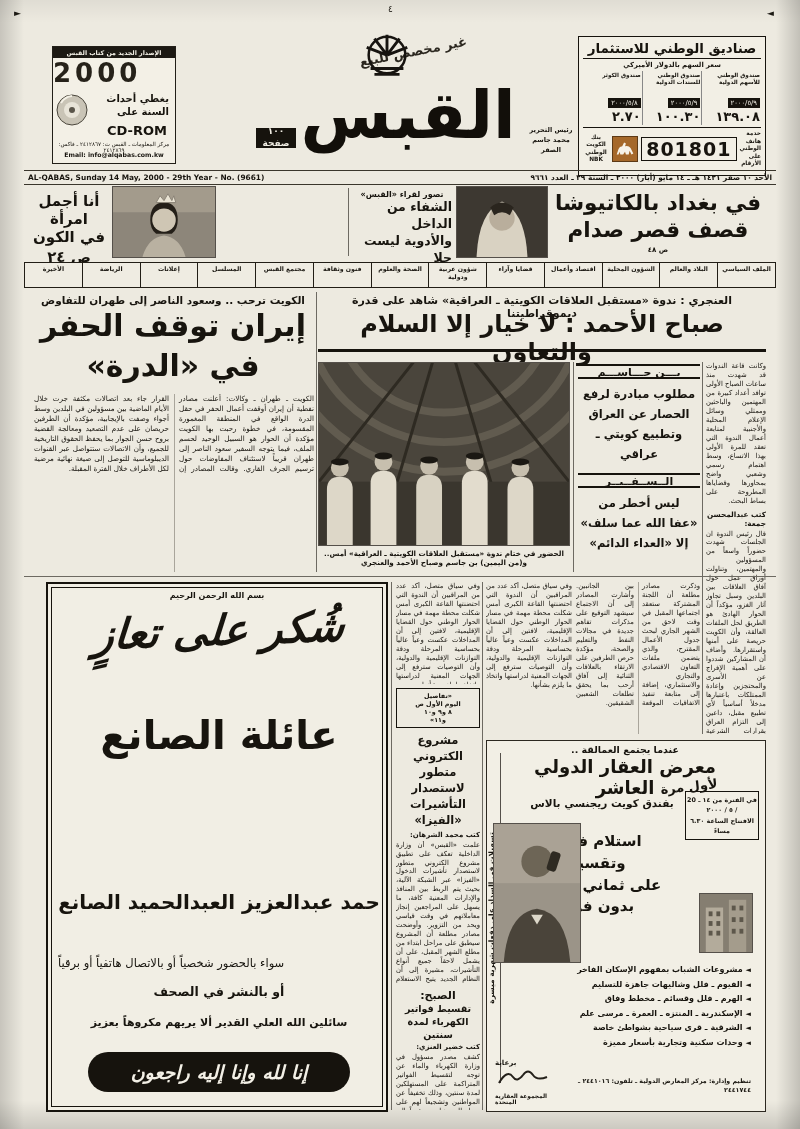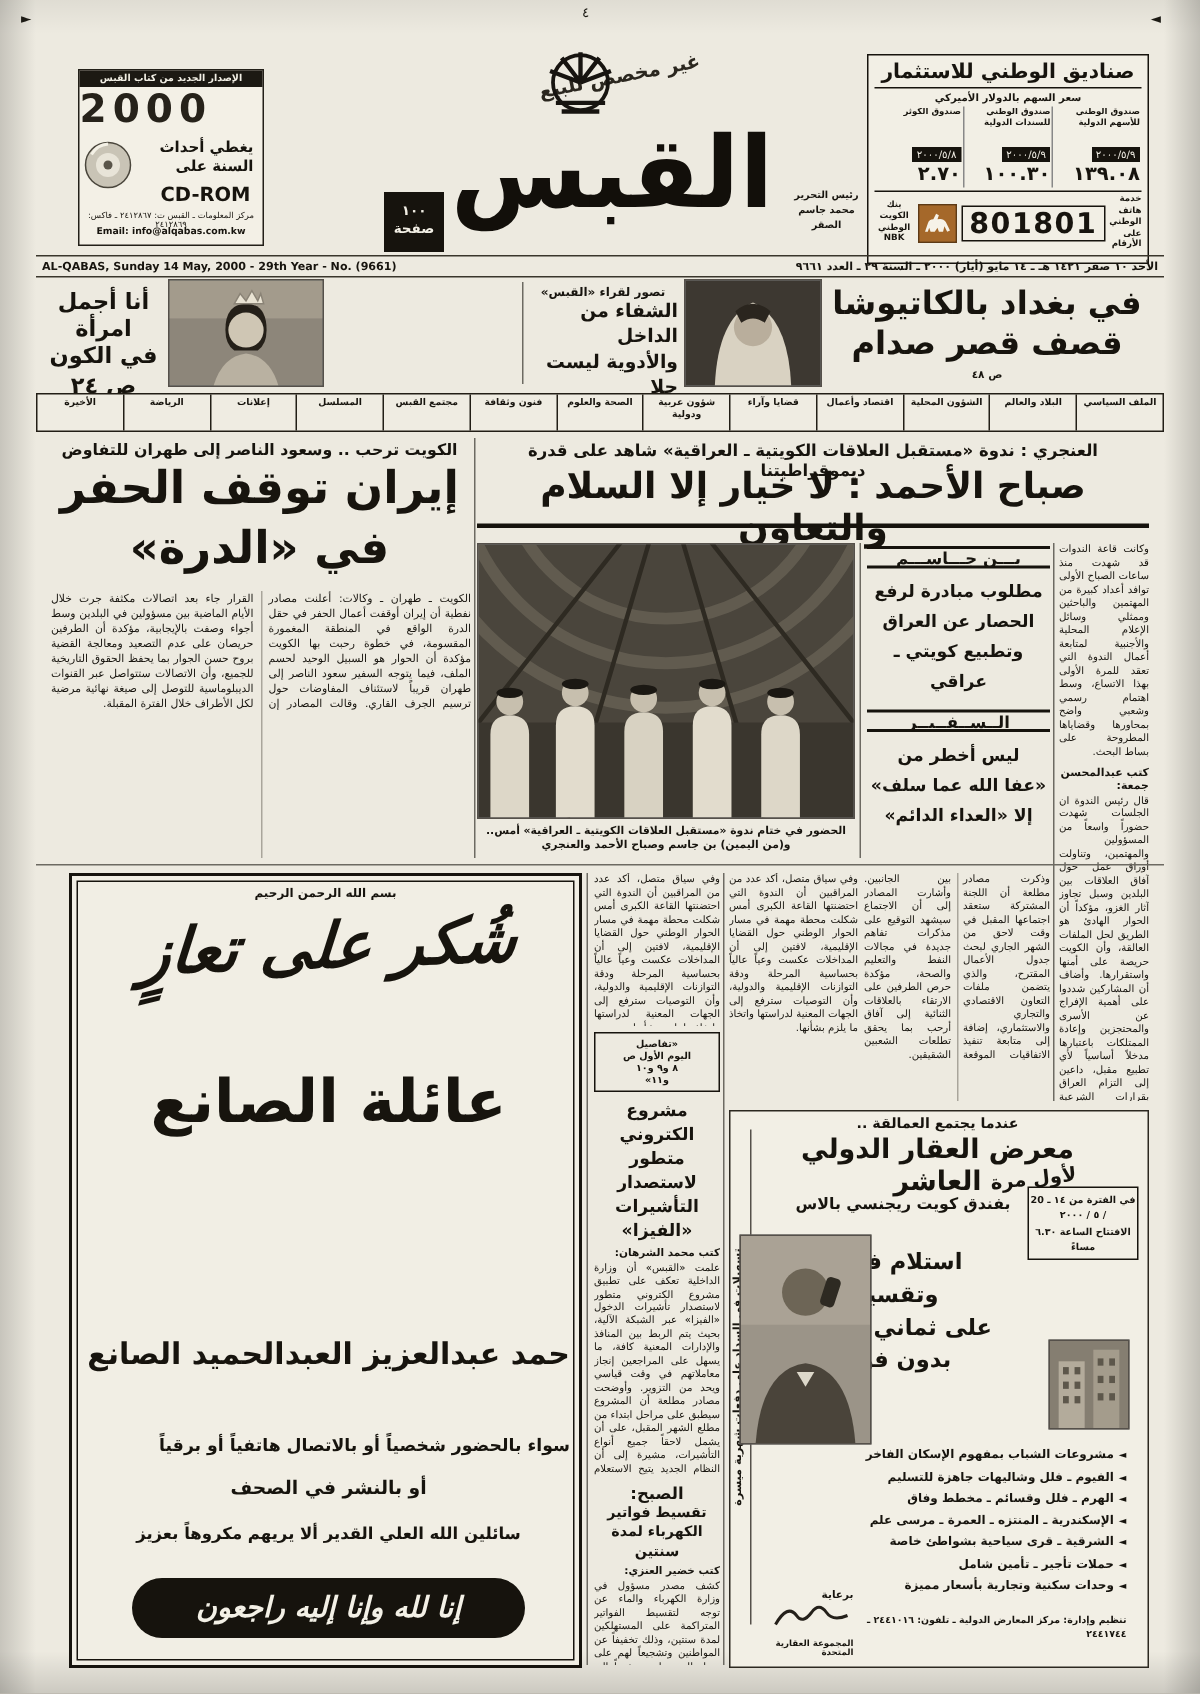--- a/index.html
+++ b/index.html
@@ -26,21 +26,21 @@
   .cd-header{display:block;background:#1c1913;color:#f3f0e6;font-size:6.3px;text-align:center;padding:2px 0;font-weight:bold}
   .cd-year{font-size:26px;font-weight:900;letter-spacing:4px;text-align:left;color:#26221a}
   .cd-l{position:absolute;right:6px;font-size:10px;font-weight:900}
   .cd-rom{position:absolute;right:8px;top:76px;font-size:13px;font-weight:900}
   .cd-contact{position:absolute;right:4px;top:94px;width:114px;font-size:5.6px;text-align:center}
   .cd-email{position:absolute;left:4px;top:104px;width:114px;font-size:6.2px;text-align:center;font-weight:bold}
 
   
   .notsale{left:318px;top:48px;width:150px;font-size:13px;font-weight:800;transform:rotate(-11deg);color:#2b271f;letter-spacing:1px}
   .mast-title{left:288px;top:76px;width:240px;font-size:66px;font-weight:900;text-align:center;line-height:1.2;color:#120f0a}
-  .pagesbox{left:256px;top:128px;width:40px;height:40px;background:#16130d;color:#f1eee4;font-size:9px;font-weight:bold;display:flex;flex-direction:column;align-items:center;justify-content:center;line-height:1.3}
+  .pagesbox{left:256px;top:128px;width:40px;height:20px;background:#16130d;color:#f1eee4;font-size:9px;font-weight:bold;display:flex;flex-direction:column;align-items:center;justify-content:center;line-height:1.3}
   .editor{left:524px;top:126px;width:54px;font-size:6.5px;font-weight:bold;text-align:center;line-height:1.5}
 
   
   .nbk{left:578px;top:36px;width:188px;height:140px;border:1.6px solid #16130d;background:#f2efe5;padding:3px 4px}
   .nbk-title{font-size:13.5px;font-weight:900;text-align:center;border-bottom:1px solid #16130d;padding-bottom:2px}
   .nbk-sub{font-size:6.8px;text-align:center;margin:2px 0;font-weight:bold}
   .nbk-row{display:flex}
   .nbk-cell{flex:1;text-align:right;border-left:1px solid #888;padding:1px}
   .nbk-cell:last-child{border-left:none}
   .fund-name{font-size:5.7px;font-weight:bold;height:18px;line-height:1.25;overflow:hidden}
@@ -89,21 +89,21 @@
   .rcol{left:706px;top:362px;width:60px;height:372px}
   .rcol .by{font-size:7.3px;font-weight:900;margin:4px 0 2px}
 
   .obit{left:46px;top:582px;width:342px;height:530px;border:2px solid #16130d;background:#f1eee4;
         box-shadow:inset 0 0 0 3px #f1eee4, inset 0 0 0 4px #16130d}
   .ob-bis{left:0;top:7px;width:100%;font-size:8px;font-weight:bold;text-align:center}
   .ob-cal{left:20px;top:22px;width:302px;font-size:42px;font-weight:900;font-style:italic;text-align:center;transform:skewX(-6deg) rotate(-2deg)}
   .ob-fam{left:20px;top:128px;width:302px;font-size:40px;font-weight:900;text-align:center}
   .ob-par{left:28px;top:206px;width:286px;font-size:16px;font-weight:bold;text-align:center;line-height:1.72}
   .ob-name{left:6px;top:306px;width:330px;font-size:20px;font-weight:900;text-align:center;white-space:nowrap}
-  .ob-l1{left:10px;top:372px;width:322px;font-size:11.5px;font-weight:700;text-align:right;white-space:nowrap}
+  .ob-l1{left:10px;top:372px;width:322px;font-size:11.5px;font-weight:400;text-align:left;white-space:nowrap}
   .ob-l2{left:20px;top:400px;width:302px;font-size:12.5px;font-weight:800;text-align:center}
   .ob-dua{left:10px;top:432px;width:322px;font-size:11px;font-weight:800;text-align:center;white-space:nowrap}
   .ob-strip{left:40px;top:468px;width:262px;height:40px;background:#16130d;color:#f3f0e6;border-radius:22px;
             display:flex;align-items:center;justify-content:center;font-size:19px;font-weight:800;font-style:italic}
 
   .colA{left:396px;top:582px;width:84px;height:528px}
   .note-box{border:1.2px solid #16130d;font-size:6.4px;font-weight:800;text-align:center;padding:3px 18px;margin:4px 0}
   .visa-h{font-size:11.5px;font-weight:900;text-align:center;line-height:1.4;margin:2px 0}
   .byline{font-size:7px;font-weight:900;margin:2px 0}
   .elec-tag{font-size:11px;font-weight:900;text-align:center;margin-top:6px}
@@ -120,21 +120,21 @@
   .ex-first{position:absolute;right:36px;top:38px;width:80px;font-size:13px;font-weight:900;transform:rotate(-6deg);text-align:center}
   .ex-venue{position:absolute;right:88px;top:56px;width:150px;font-size:10.5px;font-weight:800;text-align:center}
   .ex-dates{position:absolute;right:6px;top:50px;width:74px;border:1.2px solid #16130d;font-size:6.4px;font-weight:800;text-align:center;padding:3px 1px;line-height:1.6}
   .ex-offer{position:absolute;right:96px;top:90px;width:150px;font-size:15px;font-weight:900;text-align:center;line-height:1.45}
   .ex-man{position:absolute;left:6px;top:82px;width:88px;height:140px}
   .ex-bld{position:absolute;right:12px;top:152px;width:54px;height:60px}
   .ex-bullets{position:absolute;right:14px;top:222px;width:252px}
   .ex-bullet{font-size:8px;font-weight:800;line-height:13.5px;white-space:nowrap;overflow:hidden}
   .ex-bullet .mk{font-size:7px;margin-left:3px}
   .ex-footer{position:absolute;right:14px;top:336px;width:176px;font-size:6.3px;font-weight:800;line-height:1.4}
-  .ex-sponsor{position:absolute;left:8px;top:318px;width:74px;text-align:right}
+  .ex-sponsor{position:absolute;left:8px;top:318px;width:74px;text-align:left}
   .ex-sponsor .lab{font-size:7px;font-weight:900}
   .ex-sponsor .nm{font-size:5.8px;font-weight:bold}
 </style>
 </head>
 <body>
 
 <div class="page">
 
   <span class="abs tb" style="right:26px;top:8px">◄</span>
   <span class="abs tb" style="left:388px;top:4px">٤</span>
@@ -393,21 +393,20 @@
         <rect x="33" y="36" width="4" height="5"></rect>
           <rect x="41" y="36" width="4" height="5"></rect>
       </g>
     </svg>
     <div class="ex-bullets">
       <div class="ex-bullet"><span class="mk">◄</span><span>مشروعات الشباب بمفهوم الإسكان الفاخر</span></div>
       <div class="ex-bullet"><span class="mk">◄</span><span>الفيوم ـ فلل وشاليهات جاهزة للتسليم</span></div>
       <div class="ex-bullet"><span class="mk">◄</span><span>الهرم ـ فلل وقسائم ـ مخطط وفاق</span></div>
       <div class="ex-bullet"><span class="mk">◄</span><span>الإسكندرية ـ المنتزه ـ العمرة ـ مرسى علم</span></div>
       <div class="ex-bullet"><span class="mk">◄</span><span>الشرقية ـ قرى سياحية بشواطئ خاصة</span></div>
-      <div class="ex-bullet"><span class="mk">◄</span><span>حملات تأجير ـ تأمين شامل</span></div>
       <div class="ex-bullet"><span class="mk">◄</span><span>وحدات سكنية وتجارية بأسعار مميزة</span></div>
     </div>
     <div class="ex-footer">تنظيم وإدارة: مركز المعارض الدولية ـ تلفون: ٢٤٤١٠١٦ ـ ٢٤٤١٧٤٤</div>
     <div class="ex-sponsor">
       <div class="lab">برعاية</div>
       <svg width="56" height="22" viewBox="0 0 56 22">
         <path d="M4 16 q8 -14 14 -6 q4 6 10 -2 q5 -7 10 0 q4 6 14 2" fill="none" stroke="#24201a" stroke-width="2"></path>
       </svg>
       <div class="nm">المجموعة العقارية المتحدة</div>
     </div>

